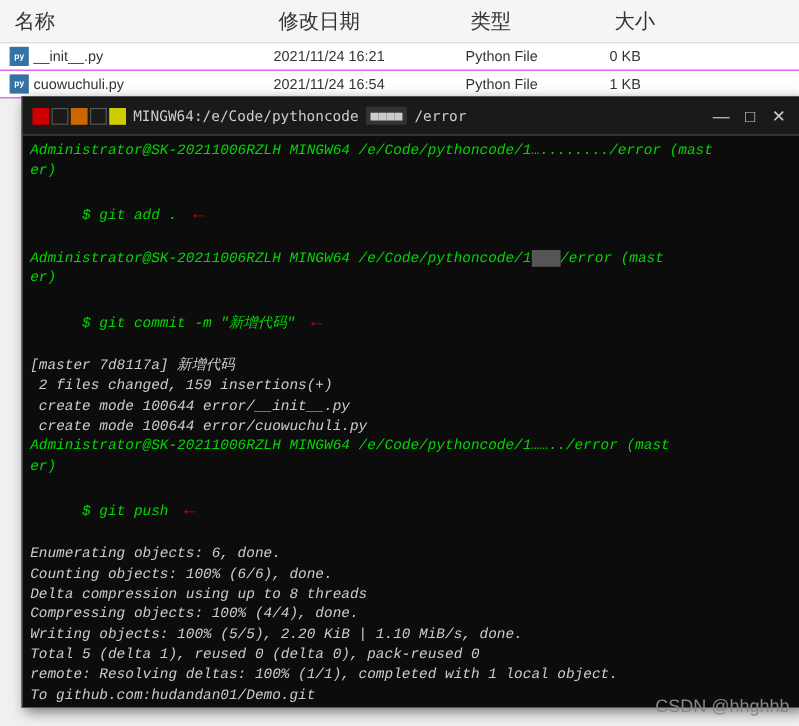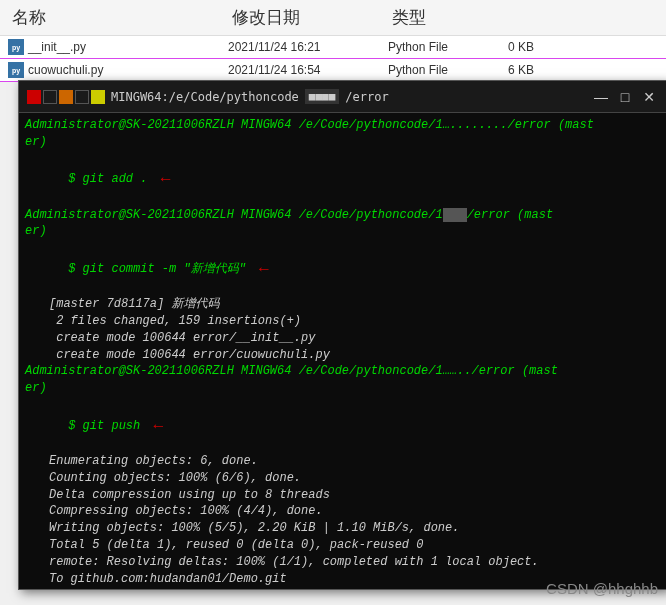--- a/index.html
+++ b/index.html
@@ -145,21 +145,21 @@
       background: #555;
     }
 
     .t-line {
       display: block;
       white-space: pre-wrap;
       word-break: break-all;
     }
 
     .t-green { color: #00d700; }
-    .t-white { color: #cccccc; margin-left: 24px; }
+    .t-white { color: #cccccc; }
 
     .arrow-red {
       display: inline-block;
       color: #cc0000;
       font-size: 16px;
       margin-left: 6px;
     }
 
     
     .watermark {
@@ -187,40 +187,41 @@
     }
   </style>
 </head>
 <body>
 
 <div class="file-explorer">
   <div class="file-explorer-header">
     <span>名称</span>
     <span>修改日期</span>
     <span>类型</span>
+    <span>大小</span>
   </div>
 
   <div class="file-row">
     <div class="file-name">
       <span class="py-icon">py</span>
       <span>__init__.py</span>
     </div>
     <span>2021/11/24 16:21</span>
     <span>Python File</span>
     <span>0 KB</span>
   </div>
 
   <div class="file-row">
     <div class="file-name">
       <span class="py-icon">py</span>
       <span>cuowuchuli.py</span>
     </div>
     <span>2021/11/24 16:54</span>
     <span>Python File</span>
-    <span>6 KB</span>
+    <span>1 KB</span>
   </div>
 </div>
 
 <div class="terminal-window">
 
   <div class="terminal-titlebar">
     <div class="terminal-title-left">
 
       <div class="title-icon-row">
         <span class="title-block" style="background:#cc0000;"></span>

